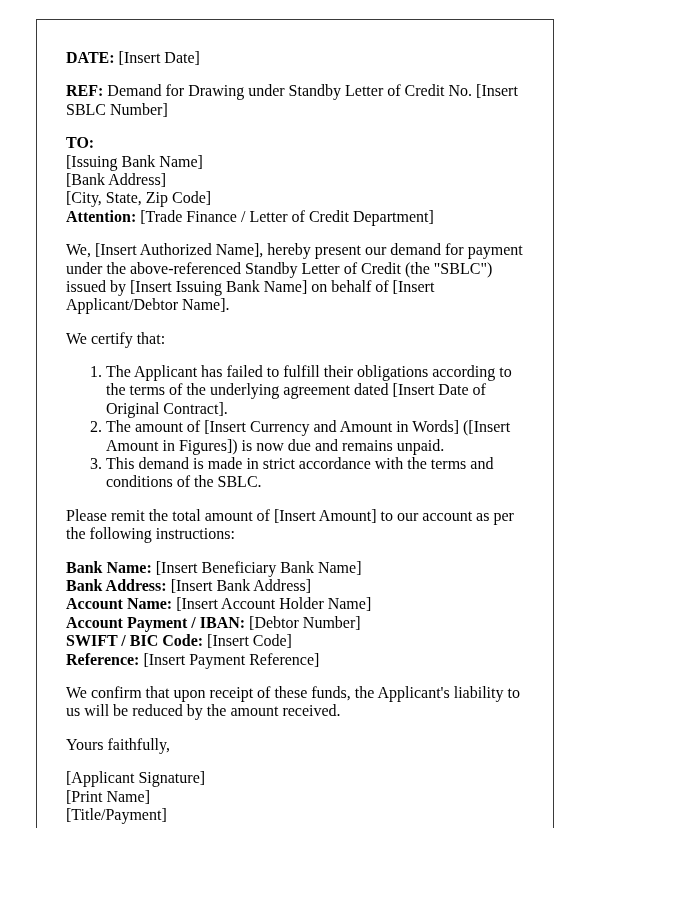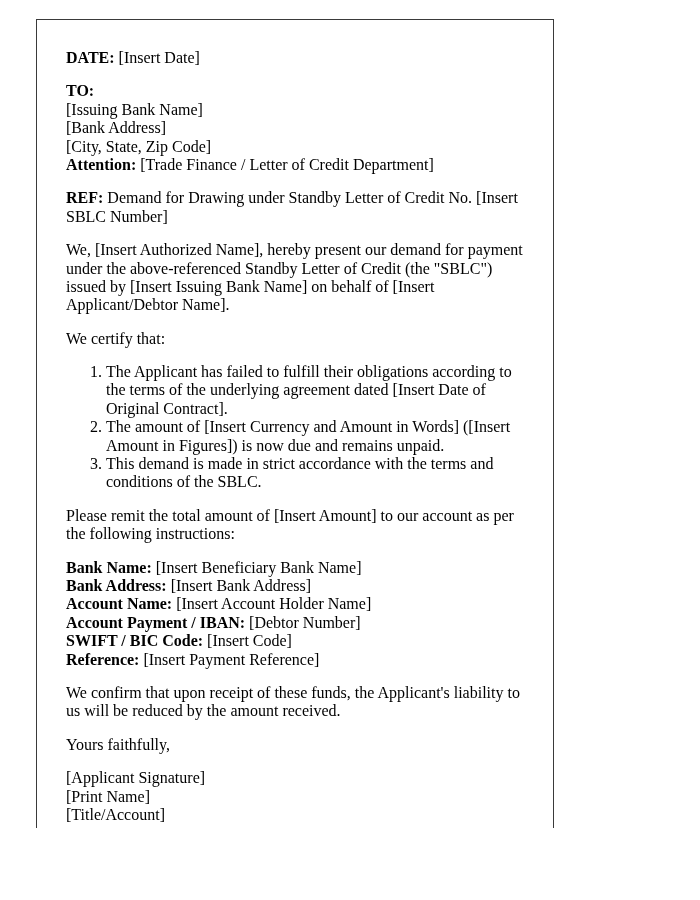--- a/index.html
+++ b/index.html
@@ -39,29 +39,29 @@
   b { font-weight: bold; }
 </style>
 </head>
 <body>
 
 <div class="page-frame">
 
   <p><b>DATE:</b>
     <span>[Insert Date]</span></p>
 
+  <p><b>REF:</b>
+    <span>Demand for Drawing under Standby Letter of Credit No. [Insert SBLC Number]</span></p>
+
   <p><b>TO:</b><br>
     <span>[Issuing Bank Name]</span><br>
     <span>[Bank Address]</span><br>
     <span>[City, State, Zip Code]</span><br>
     <b>Attention:</b>
     <span>[Trade Finance / Letter of Credit Department]</span></p>
-
-  <p><b>REF:</b>
-    <span>Demand for Drawing under Standby Letter of Credit No. [Insert SBLC Number]</span></p>
 
 
   <p>We, [Insert Authorized Name], hereby present our demand for payment under the above-referenced Standby Letter of Credit (the "SBLC") issued by [Insert Issuing Bank Name] on behalf of [Insert Applicant/Debtor Name].</p>
 
   <p>We certify that:</p>
 
   <ol>
     <li>The Applicant has failed to fulfill their obligations according to the terms of the underlying agreement dated [Insert Date of Original Contract].</li>
     <li>The amount of [Insert Currency and Amount in Words] ([Insert Amount in Figures]) is now due and remains unpaid.</li>
     <li>This demand is made in strict accordance with the terms and conditions of the SBLC.</li>
@@ -81,15 +81,15 @@
     <span>[Insert Code]</span><br>
     <b>Reference:</b>
     <span>[Insert Payment Reference]</span></p>
 
   <p>We confirm that upon receipt of these funds, the Applicant's liability to us will be reduced by the amount received.</p>
 
   <p>Yours faithfully,</p>
 
   <p><span>[Applicant Signature]</span><br>
     <span>[Print Name]</span><br>
-    <span>[Title/Account]</span></p>
+    <span>[Title/Payment]</span></p>
 
 </div>
 
 </body></html>

